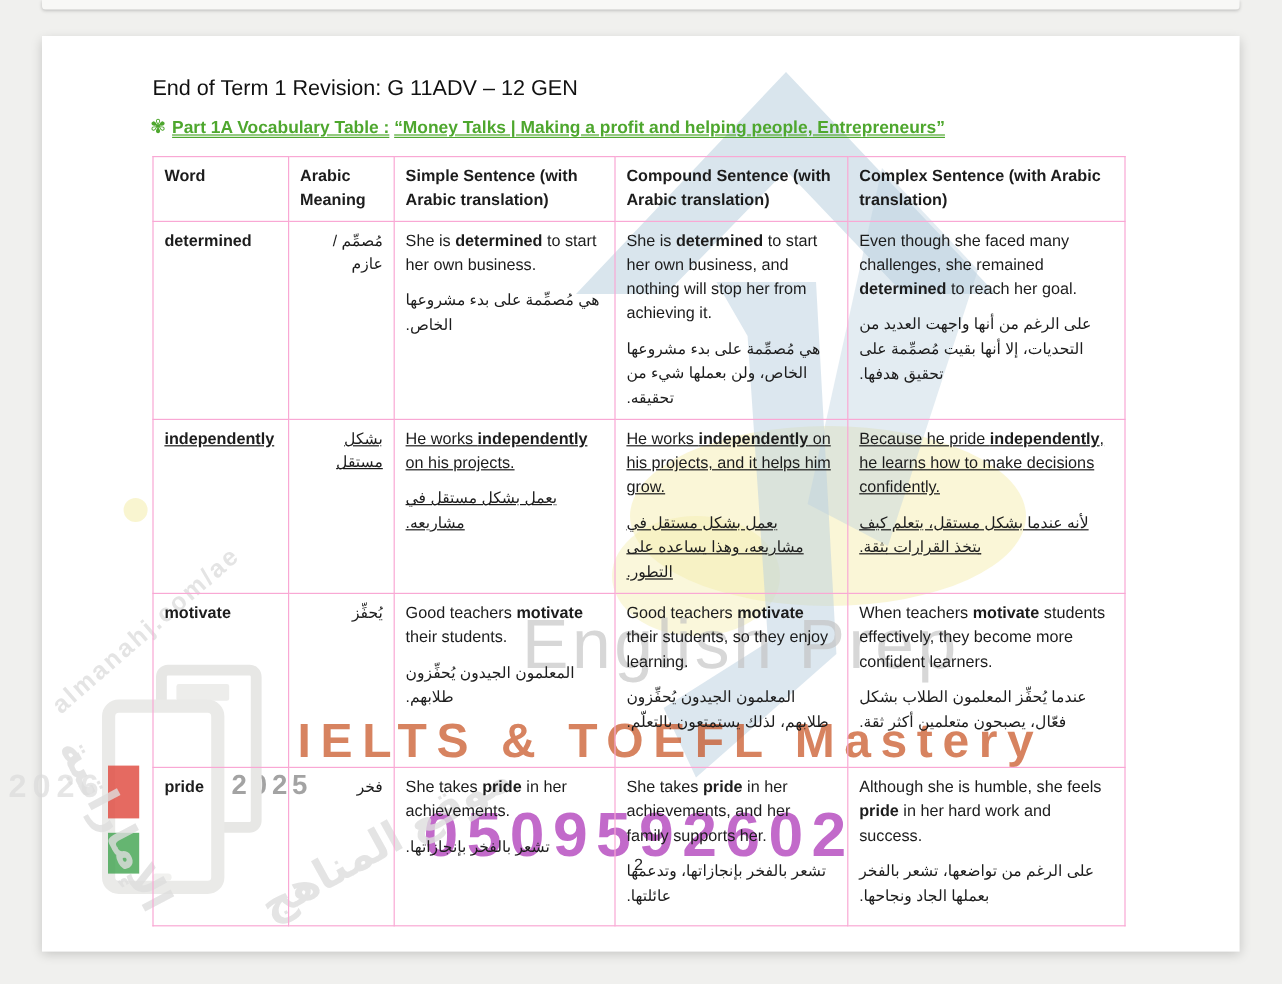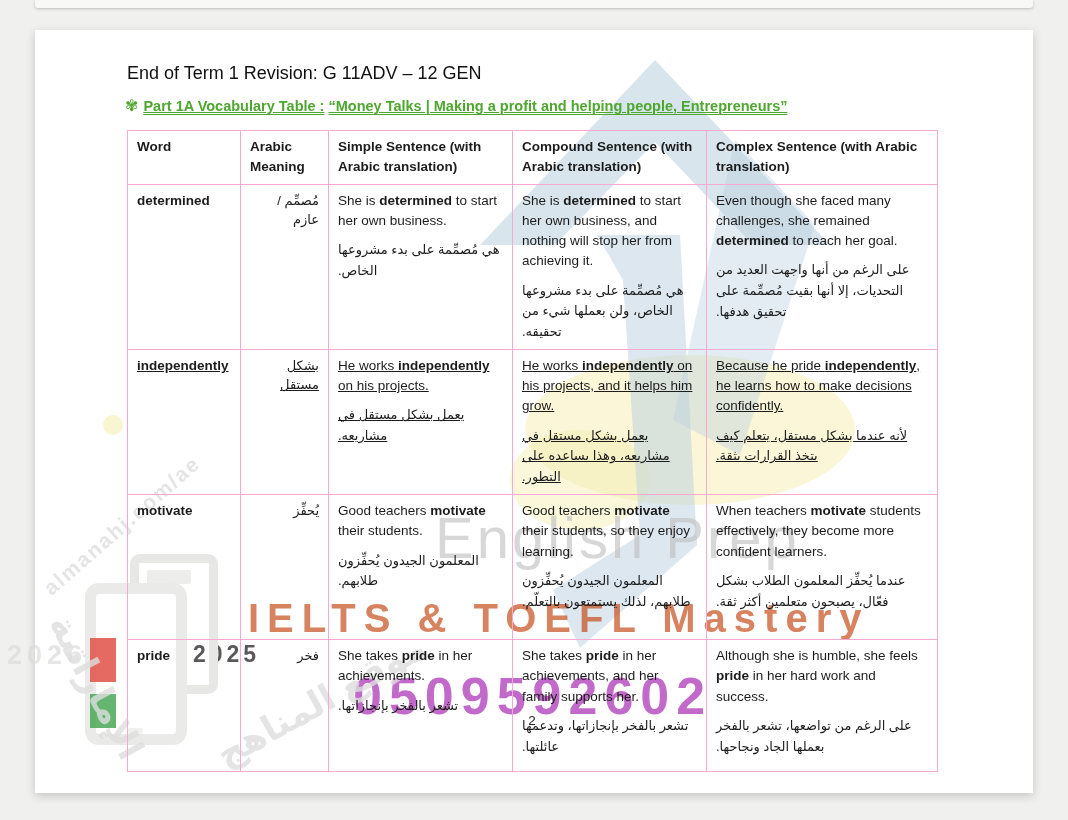--- a/index.html
+++ b/index.html
@@ -17,21 +17,21 @@
   }
   
   .wm{position:absolute;inset:0;z-index:1;}
   .wm-blue{position:absolute;left:0;top:0;}
   .wm-text{position:absolute;color:#c9c9c9;white-space:nowrap;opacity:.65;}
   .wm-brand{left:400px;top:474px;font-size:58px;font-weight:400;letter-spacing:3px;color:#c2c2c2;}
   .wm-sub{left:213px;top:566px;font-size:40px;font-weight:600;letter-spacing:8px;color:#c2410c;}
   .wm-phone{left:318px;top:636px;font-size:52px;font-weight:600;letter-spacing:7px;color:#a21caf;}
   .wm-site{left:4px;top:552px;font-size:21px;font-weight:700;letter-spacing:2px;color:#d6d6d6;transform:rotate(-41deg);transform-origin:left top;}
   .wm-y2026{left:-28px;top:610px;font-size:27px;font-weight:700;letter-spacing:5px;color:#dadada;}
-  .wm-y2025{left:158px;top:611px;font-size:23px;font-weight:700;letter-spacing:4px;color:#000000;}
+  .wm-y2025{left:158px;top:611px;font-size:23px;font-weight:700;letter-spacing:4px;color:#737373;}
   .wm-ar{font-size:36px;font-weight:700;color:#dedede;direction:rtl;opacity:.8;}
   .wm-ar1{left:170px;top:650px;transform:rotate(-29deg);}
   .wm-ar2{left:-18px;top:636px;transform:rotate(62deg);}
   .logo-back{
     position:absolute;left:95px;top:524px;width:70px;height:122px;
     border:9px solid #e7e7e5;border-radius:10px;background:transparent;
   }
   .logo-back-bar{position:absolute;left:112px;top:540px;width:44px;height:14px;background:#ededeb;border-radius:2px;}
   .logo-front{
     position:absolute;left:50px;top:553px;width:80px;height:140px;

